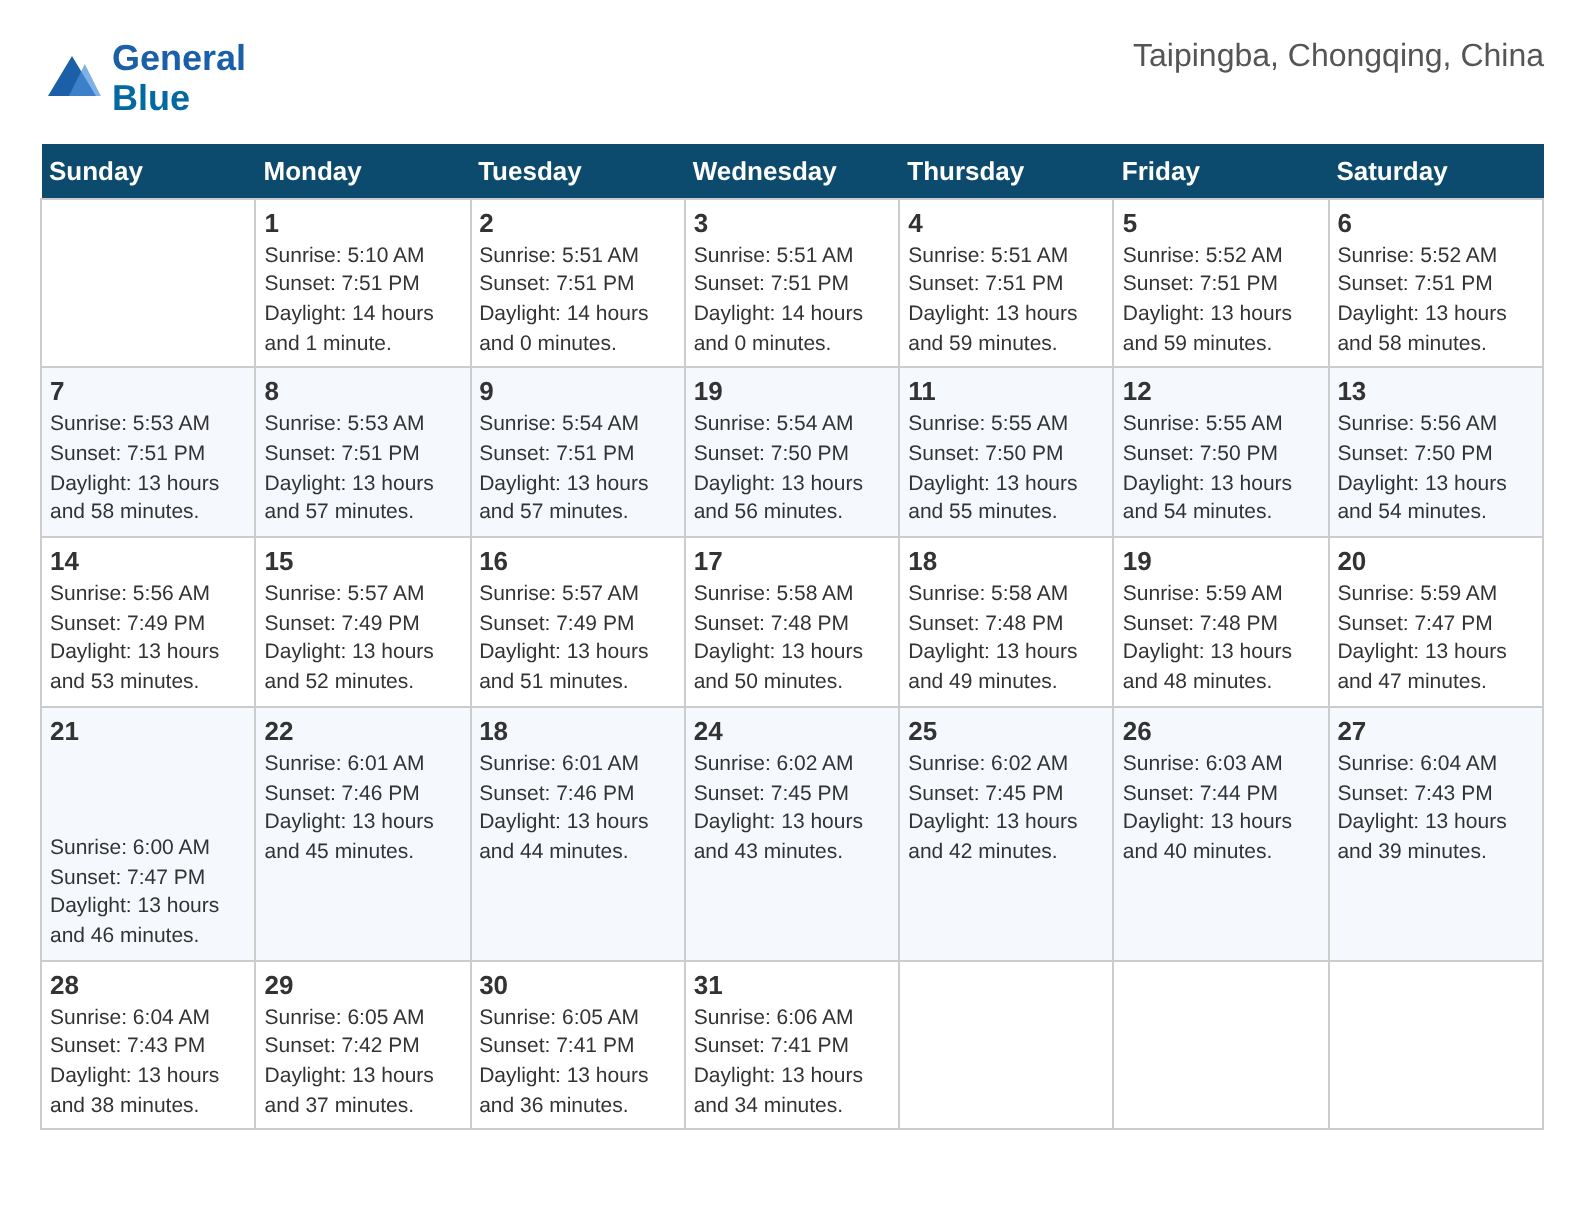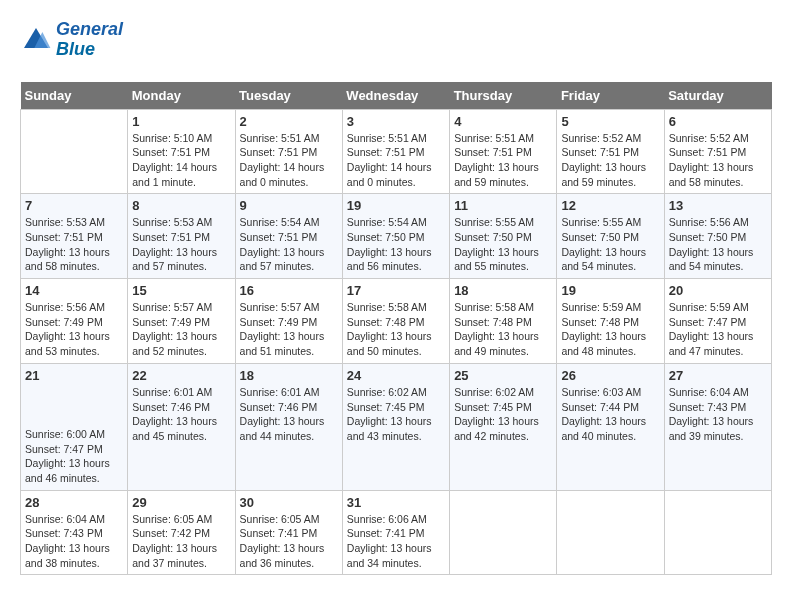--- a/index.html
+++ b/index.html
@@ -7,22 +7,21 @@
       font-family: Arial, sans-serif;
       background: #fff;
       width: 792px;
       min-height: 612px;
       padding: 20px;
     }
     .header {
       display: flex;
       justify-content: space-between;
       align-items: flex-start;
-      margin-bottom: 22px;
-      font-style: italic;
+      margin-bottom: 12px;
     }
     .logo {
       display: flex;
       align-items: center;
       gap: 4px;
     }
     .logo-text {
       font-size: 18px;
       font-weight: bold;
       color: #333;
@@ -79,38 +78,39 @@
       font-size: 10.5px;
       line-height: 1.4;
     }
     tr:nth-child(even) td {
       background-color: #f5f8fd;
     }
     tr:nth-child(odd) td {
       background-color: #ffffff;
     }
     thead tr th {
-      background-color: #737373;
+      background-color: #0c4a6e;
     }
   </style>
 </head>
 <body>
 
 <div class="header">
   <div class="logo">
     <svg class="logo-icon" viewBox="0 0 40 40">
       <polygon points="20,5 35,30 5,30" fill="#1a5fa8"></polygon>
       <polygon points="28,10 38,30 18,30" fill="#4a90d9" opacity="0.7"></polygon>
     </svg>
     <div class="logo-text">
       <div><span>General</span></div>
       <div><span style="color:#0369a1;font-weight:bold;">Blue</span></div>
     </div>
   </div>
   <div class="title-area">
+    <div class="location">Taipingba, Chongqing, China</div>
   </div>
 </div>
 
 <table>
   <thead>
     <tr>
     <th>Sunday</th>
         <th>Monday</th>
         <th>Tuesday</th>
         <th>Wednesday</th>

